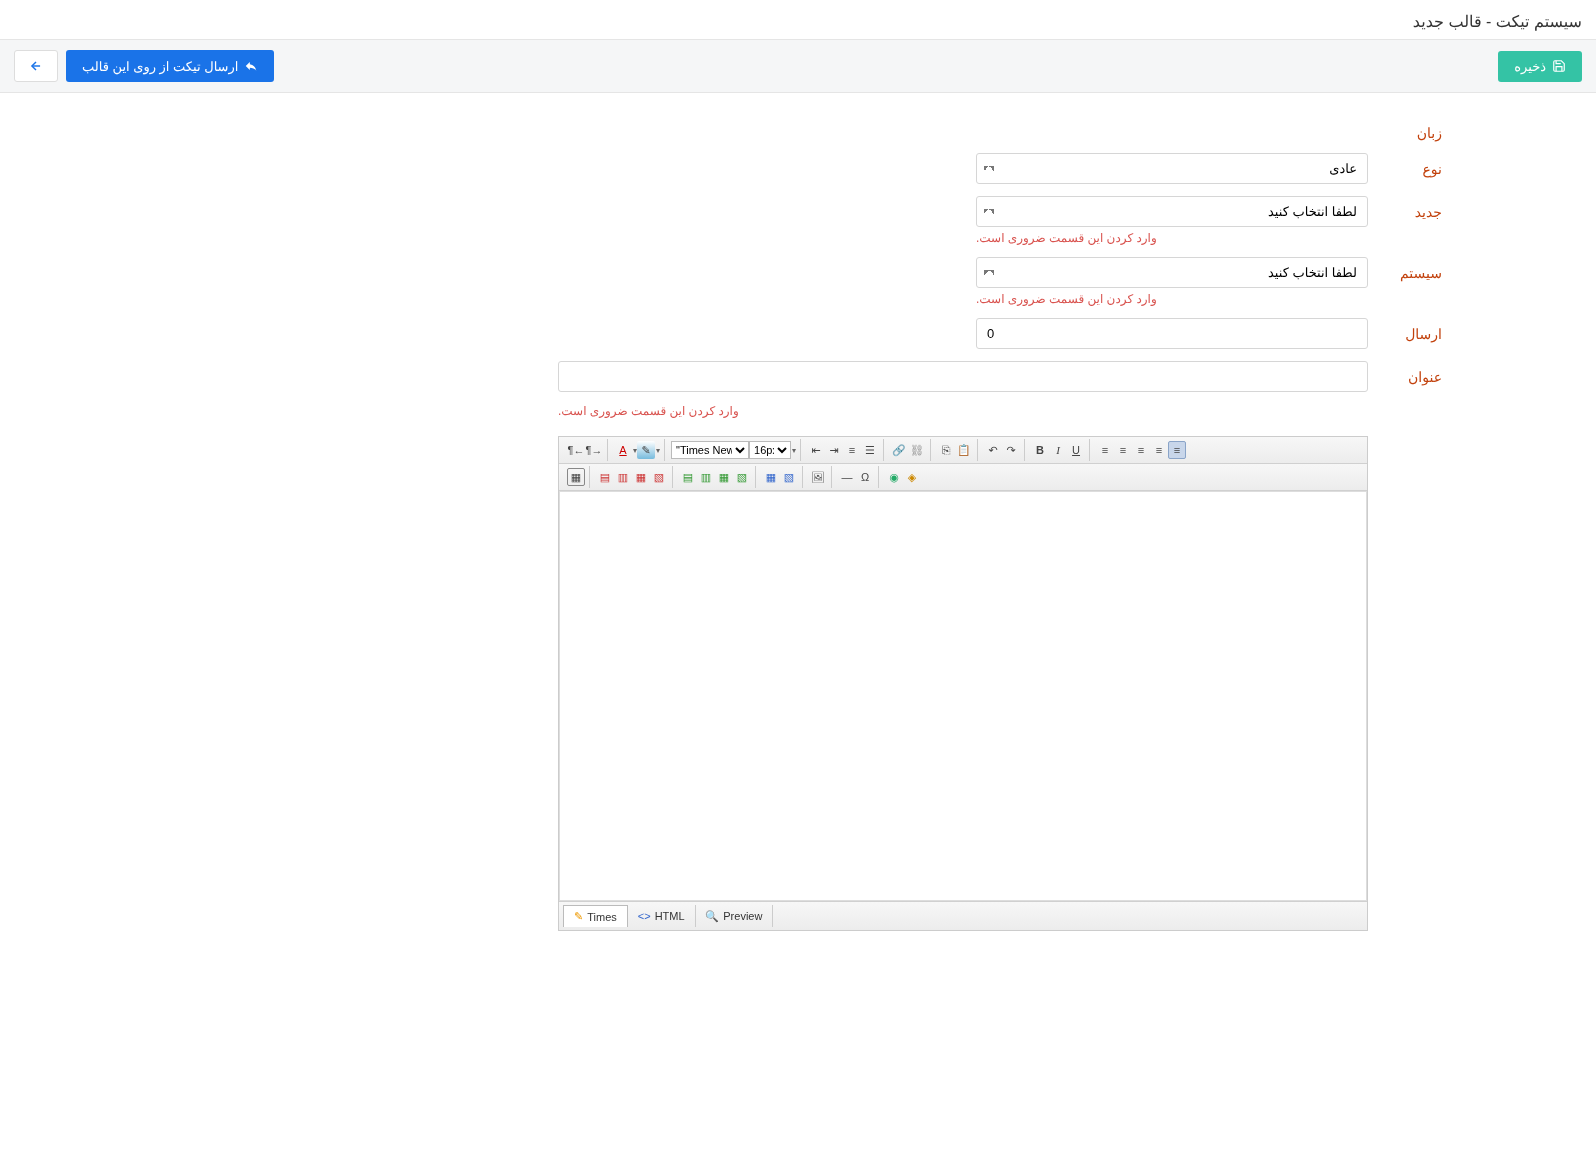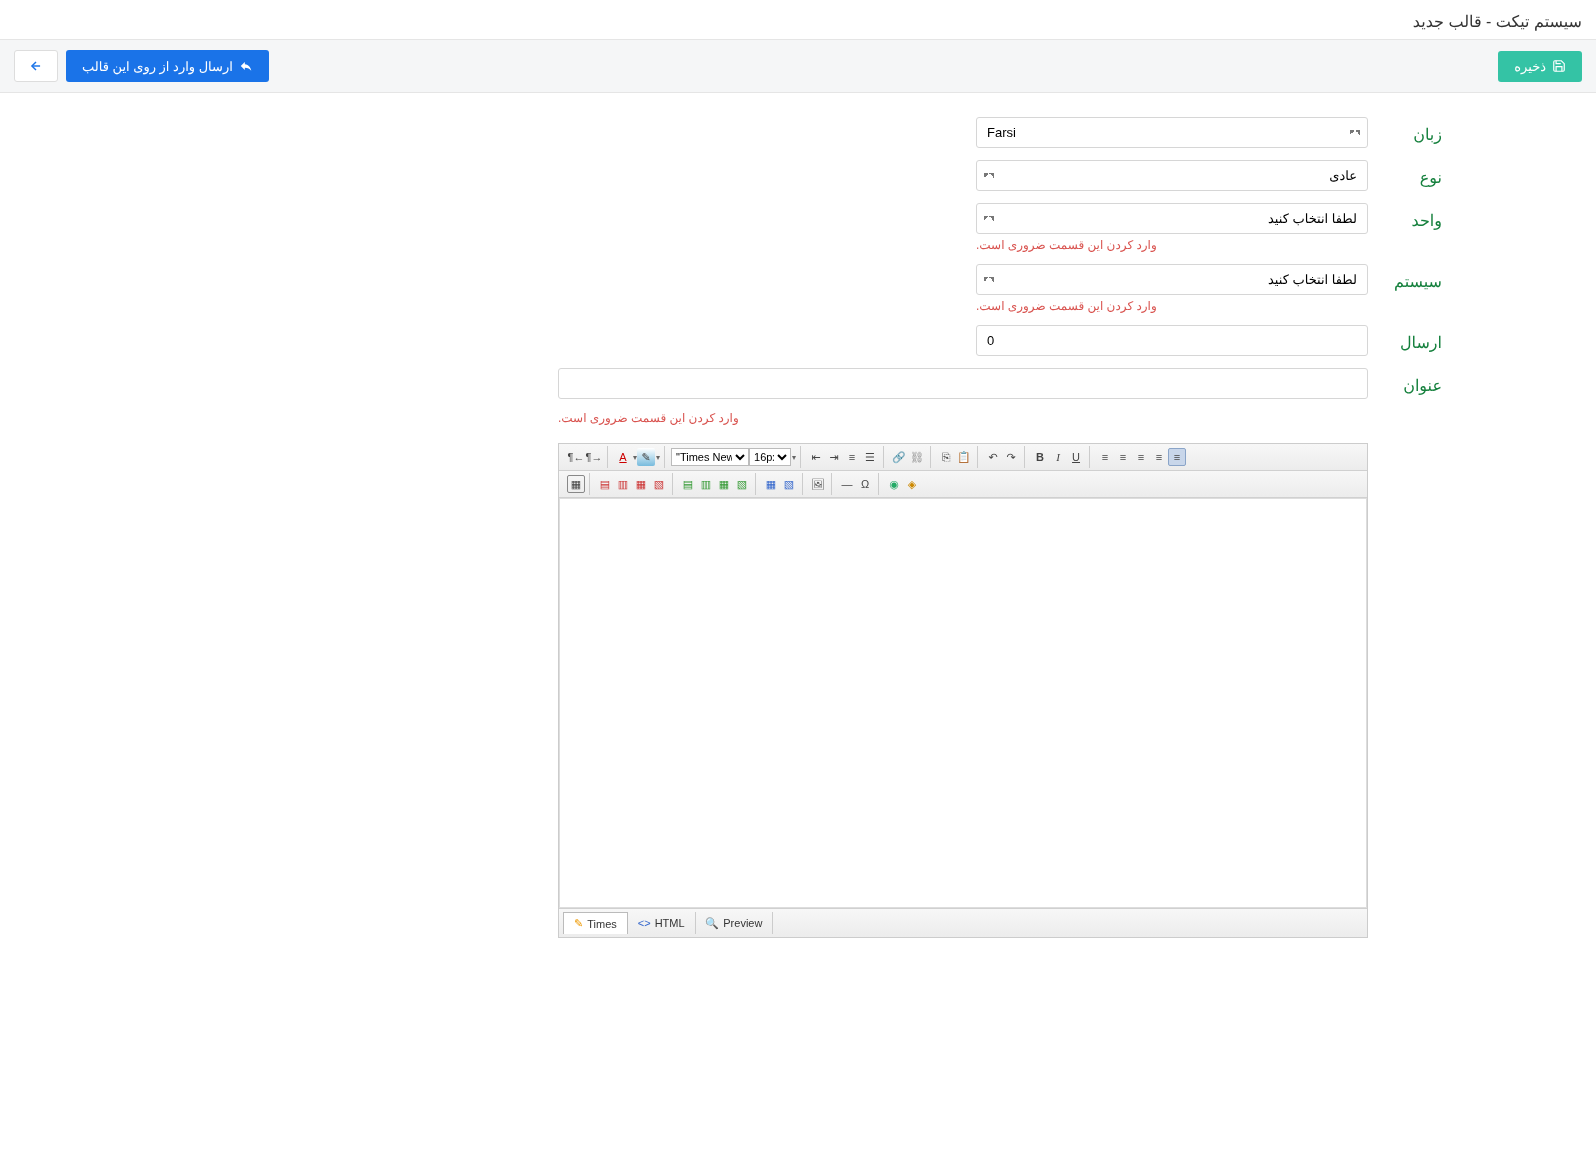--- a/index.html
+++ b/index.html
@@ -7,21 +7,21 @@
 .page-header { padding: 12px 14px 8px 6px; font-size: 16px; color: #333; }
 .toolbar { background: #f5f6f7; border-top: 1px solid #e5e5e5; border-bottom: 1px solid #e5e5e5; padding: 10px 14px; display: flex; justify-content: space-between; align-items: center; }
 .btn { border: none; border-radius: 3px; padding: 8px 16px; font-size: 13px; cursor: pointer; display: inline-flex; align-items: center; gap: 6px; font-family: Tahoma, Arial, sans-serif; }
 .btn-save { background: #34c3a5; color: #fff; }
 .btn-send { background: #1a73e8; color: #fff; }
 .btn-icon-only { background: #fff; border: 1px solid #ddd; color: #1a73e8; padding: 8px 14px; border-radius: 3px; }
 .toolbar-left { display: flex; gap: 8px; }
 .content { padding: 24px 14px; }
 .form-container { max-width: 1070px; margin-left: auto; padding-right: 140px; }
 .form-row { display: flex; align-items: flex-start; margin-bottom: 12px; }
-.form-label { width: 60px; padding-top: 8px; font-size: 16px; color: #15803d; text-align: right; flex-shrink: 0; margin-left: 14px; }
+.form-label { width: 60px; padding-top: 8px; font-size: 14px; color: #c2410c; text-align: right; flex-shrink: 0; margin-left: 14px; }
 .form-field { flex: 1; }
 .form-field.narrow { max-width: 392px; }
 .form-control { width: 100%; padding: 7px 10px; border: 1px solid #d6d6d6; border-radius: 3px; font-size: 13px; font-family: Tahoma, Arial, sans-serif; background: #fff; }
 select.form-control { appearance: none; background-image: linear-gradient(45deg, transparent 50%, #777 50%), linear-gradient(135deg, #777 50%, transparent 50%); background-position: left 12px center, left 7px center; background-size: 5px 5px, 5px 5px; background-repeat: no-repeat; direction: rtl; padding-left: 28px; }
 select.form-control.ltr-select { direction: ltr; background-position: right 7px center, right 12px center; padding-right: 28px; padding-left: 10px; }
 .error-text { color: #d9534f; font-size: 12px; margin-top: 4px; text-align: left; }
 .checkbox-row { display: flex; align-items: center; justify-content: flex-start; gap: 6px; margin-bottom: 20px; padding-right: 0; }
 .checkbox-row input { margin-left: 4px; }
 .title-row .form-field { max-width: 810px; }
 .title-error { max-width: 810px; margin-right: 74px; }
@@ -57,55 +57,50 @@
         <polyline points="17 21 17 13 7 13 7 21"></polyline>
         <polyline points="7 3 7 8 15 8"></polyline>
       </svg>
     <span>ذخیره</span>
   </button>
   <div class="toolbar-left">
     <button class="btn btn-send">
       <svg class="icon-svg" viewBox="0 0 24 24" fill="#fff">
           <path d="M10 9V5l-7 7 7 7v-4.1c5 0 8.5 1.6 11 5.1-1-5-4-10-11-11z"></path>
         </svg>
-      <span>ارسال وارد از روی این قالب</span>
+      <span>ارسال تیکت از روی این قالب</span>
     </button>
     <button class="btn btn-icon-only">
       <svg class="icon-svg" viewBox="0 0 24 24" fill="none" stroke="#1a73e8" stroke-width="2.5">
           <line x1="19" y1="12" x2="5" y2="12"></line>
           <polyline points="12 19 5 12 12 5"></polyline>
         </svg>
     </button>
   </div>
 </div>
 
 <div class="content">
   <div class="form-container">
 
 
     <div class="form-row">
       <div class="form-label">زبان</div>
-      <div class="form-field narrow">
-        <select class="form-control ltr-select">
-          <option>Farsi</option>
-        </select>
-      </div>
     </div>
 
     <div class="form-row">
       <div class="form-label">نوع</div>
       <div class="form-field narrow">
         <select class="form-control">
           <option>عادی</option>
         </select>
       </div>
     </div>
 
     <div class="form-row">
-      <div class="form-label">واحد</div>
+      <div class="form-label">جدید</div>
       <div class="form-field narrow">
         <select class="form-control">
           <option>لطفا انتخاب کنید</option>
         </select>
         <div class="error-text">وارد کردن این قسمت ضروری است.</div>
       </div>
     </div>
 
     <div class="form-row">
       <div class="form-label">سیستم</div>

